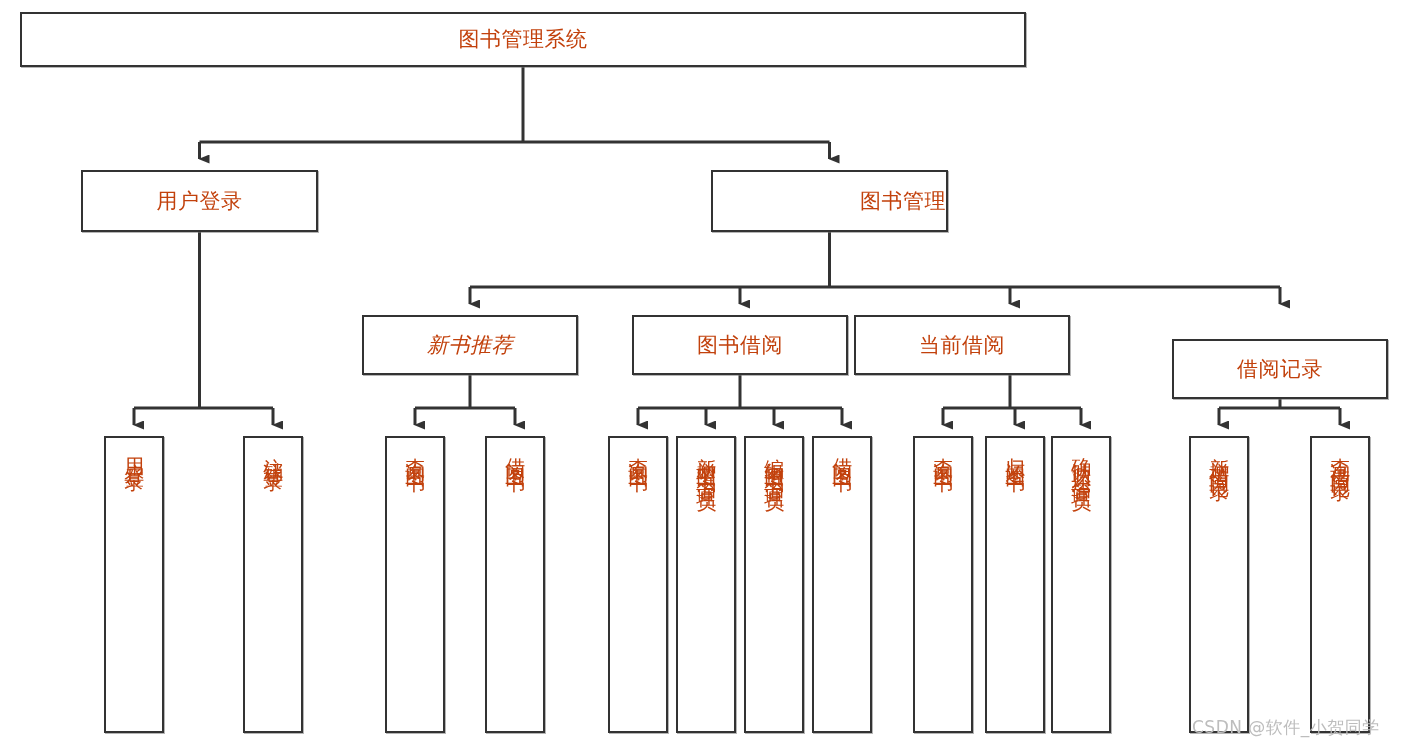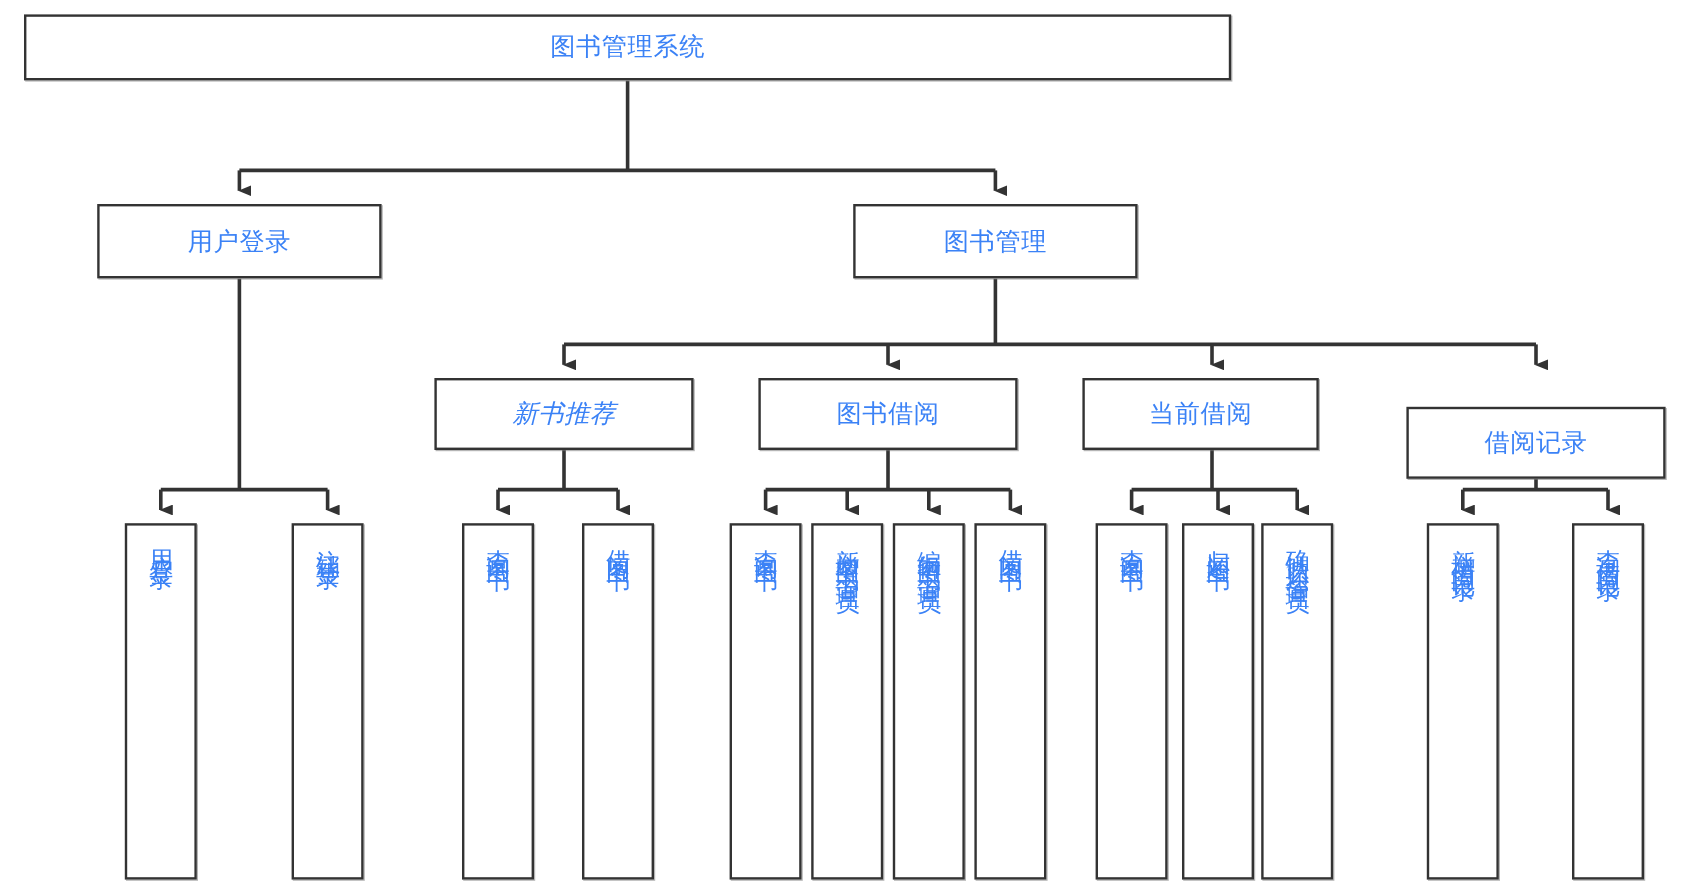--- a/index.html
+++ b/index.html
@@ -31,21 +31,21 @@
     position: absolute;
     box-sizing: border-box;
     border: 2px solid #333333;
     background: #ffffff;
     display: flex;
     align-items: center;
     justify-content: center;
     box-shadow: 1px 1px 0px rgba(120,120,120,0.55);
   }
   .node .label {
-    color: #3b82f6;
+    color: #c2410c;
     letter-spacing: 0.5px;
     line-height: 1.18;
     text-align: center;
     white-space: nowrap;
   }
   .node.horiz .label {
     font-size: 21px;
   }
   .node.vert {
     align-items: flex-start;
@@ -116,30 +116,30 @@
       </g>
   </svg>
 
   <div id="node-layer">
       <div class="node horiz" style="left: 20px; top: 12px; width: 1006px; height: 55px;">
         <span class="label">图书管理系统</span>
       </div>
       <div class="node horiz" style="left: 81px; top: 170px; width: 237px; height: 62px;">
         <span class="label">用户登录</span>
       </div>
-      <div class="node horiz" style="left: 711px; top: 170px; width: 237px; height: 62px;">
+      <div class="node horiz" style="left: 711px; top: 170px; width: 237px; height: 62px; justify-content: flex-end;">
         <span class="label">图书管理</span>
       </div>
       <div class="node horiz" style="left: 362px; top: 315px; width: 216px; height: 60px; font-style: italic;">
         <span class="label">新书推荐</span>
       </div>
       <div class="node horiz" style="left: 632px; top: 315px; width: 216px; height: 60px;">
         <span class="label">图书借阅</span>
       </div>
-      <div class="node horiz" style="left: 902px; top: 315px; width: 197px; height: 60px;">
+      <div class="node horiz" style="left: 854px; top: 315px; width: 216px; height: 60px;">
         <span class="label">当前借阅</span>
       </div>
       <div class="node horiz" style="left: 1172px; top: 315px; width: 216px; height: 60px; margin-top: 24px;">
         <span class="label">借阅记录</span>
       </div>
       <div class="node vert" style="left: 104px; top: 436px; width: 60px; height: 297px;">
         <span class="label">用户登录</span>
       </div>
       <div class="node vert" style="left: 243px; top: 436px; width: 60px; height: 297px;">
         <span class="label">注销登录</span>
@@ -172,13 +172,14 @@
         <span class="label">确认归还（管理员）</span>
       </div>
       <div class="node vert" style="left: 1189px; top: 436px; width: 60px; height: 297px;">
         <span class="label">新增借阅记录</span>
       </div>
       <div class="node vert" style="left: 1310px; top: 436px; width: 60px; height: 297px;">
         <span class="label">查询借阅记录</span>
       </div>
     </div>
 
+  <div class="watermark" style="left:1192px; top:716px;">CSDN @软件_小贺同学</div>
 </div>
 
 </body></html>

